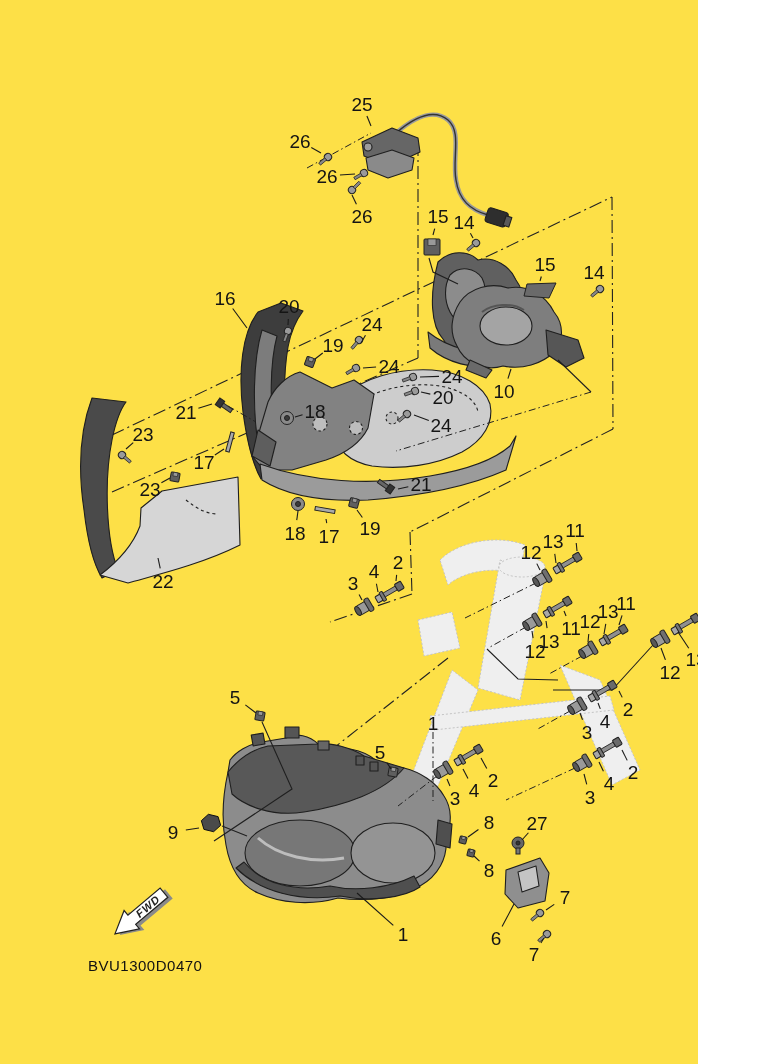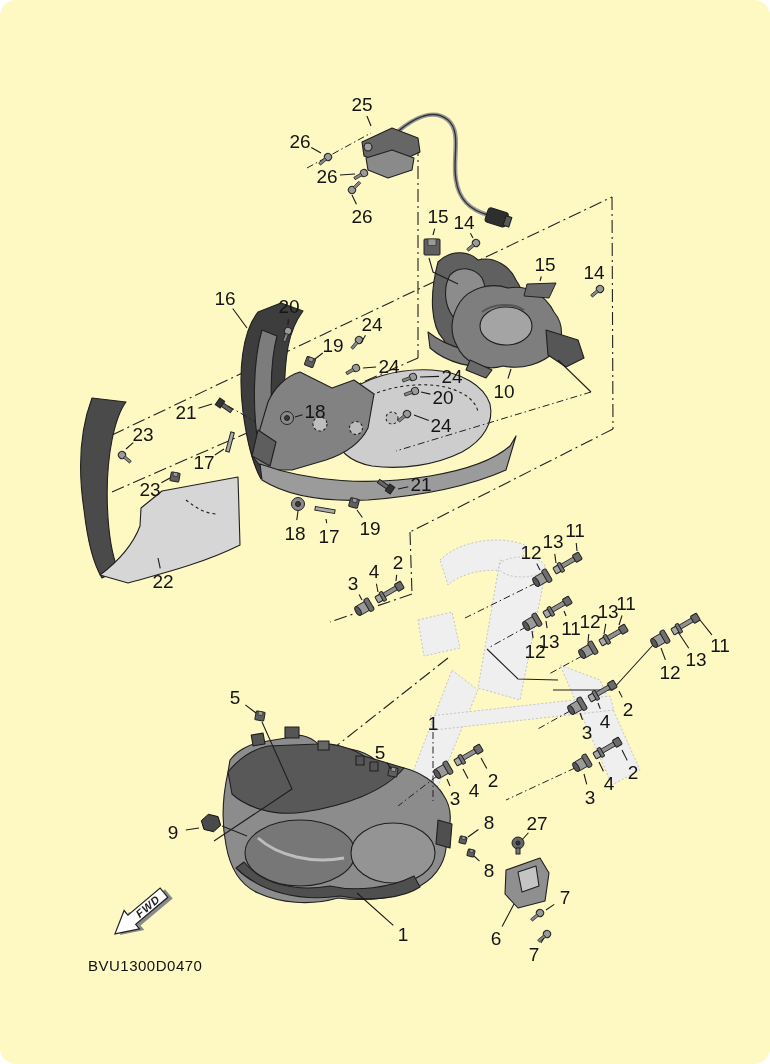--- a/index.html
+++ b/index.html
@@ -1,17 +1,17 @@
 <!DOCTYPE html>
 <html><head>
 <meta charset="utf-8">
 <style>
   html,body{margin:0;padding:0;background:#fff;}
-  .stage{position:relative;width:770px;height:1064px;background:#fef9c3;overflow:hidden;
-         font-family:"Liberation Sans", sans-serif;border-radius:16px;}
+  .stage{position:relative;width:698px;height:1064px;background:#fde047;overflow:hidden;
+         font-family:"Liberation Sans", sans-serif;}
   svg{display:block;}
   .callout-text{font-family:"Liberation Sans", sans-serif;font-size:19px;fill:#141414;}
   .code-text{font-family:"Liberation Sans", sans-serif;font-size:15px;fill:#111;letter-spacing:.5px;}
   .fwd-text{font-family:"Liberation Sans", sans-serif;font-size:11px;font-style:italic;font-weight:bold;fill:#222;letter-spacing:1px;}
 </style>
 </head>
 <body>
 
 <div class="stage">
 <svg id="dia" width="770" height="1064" viewBox="0 0 770 1064">

